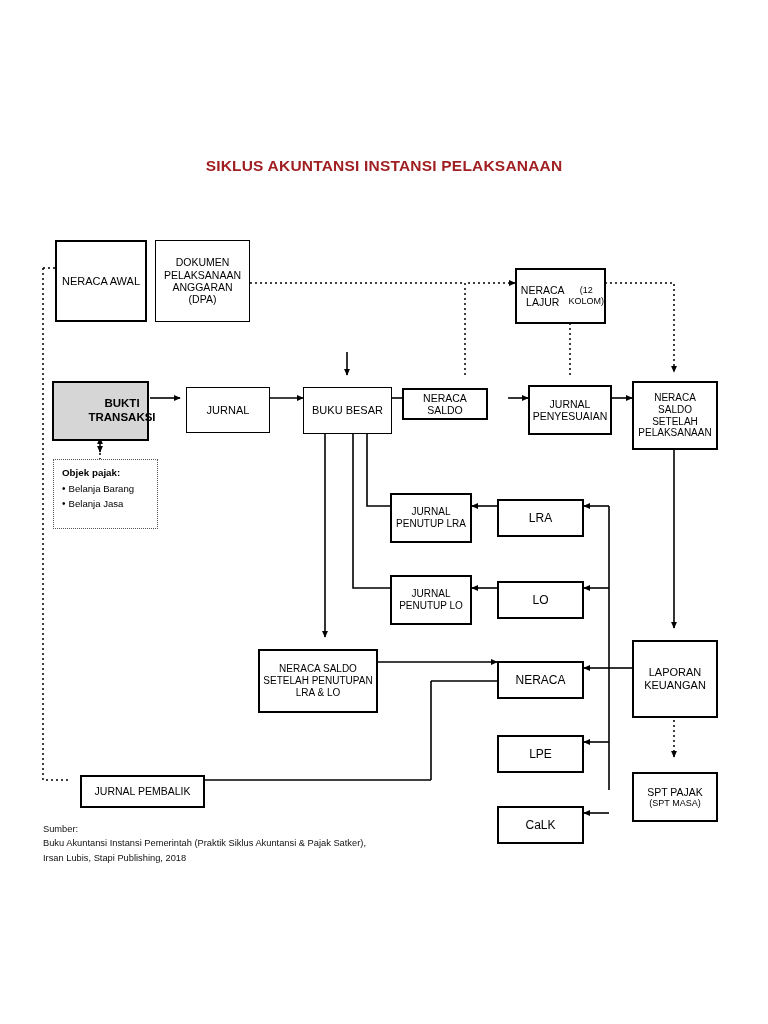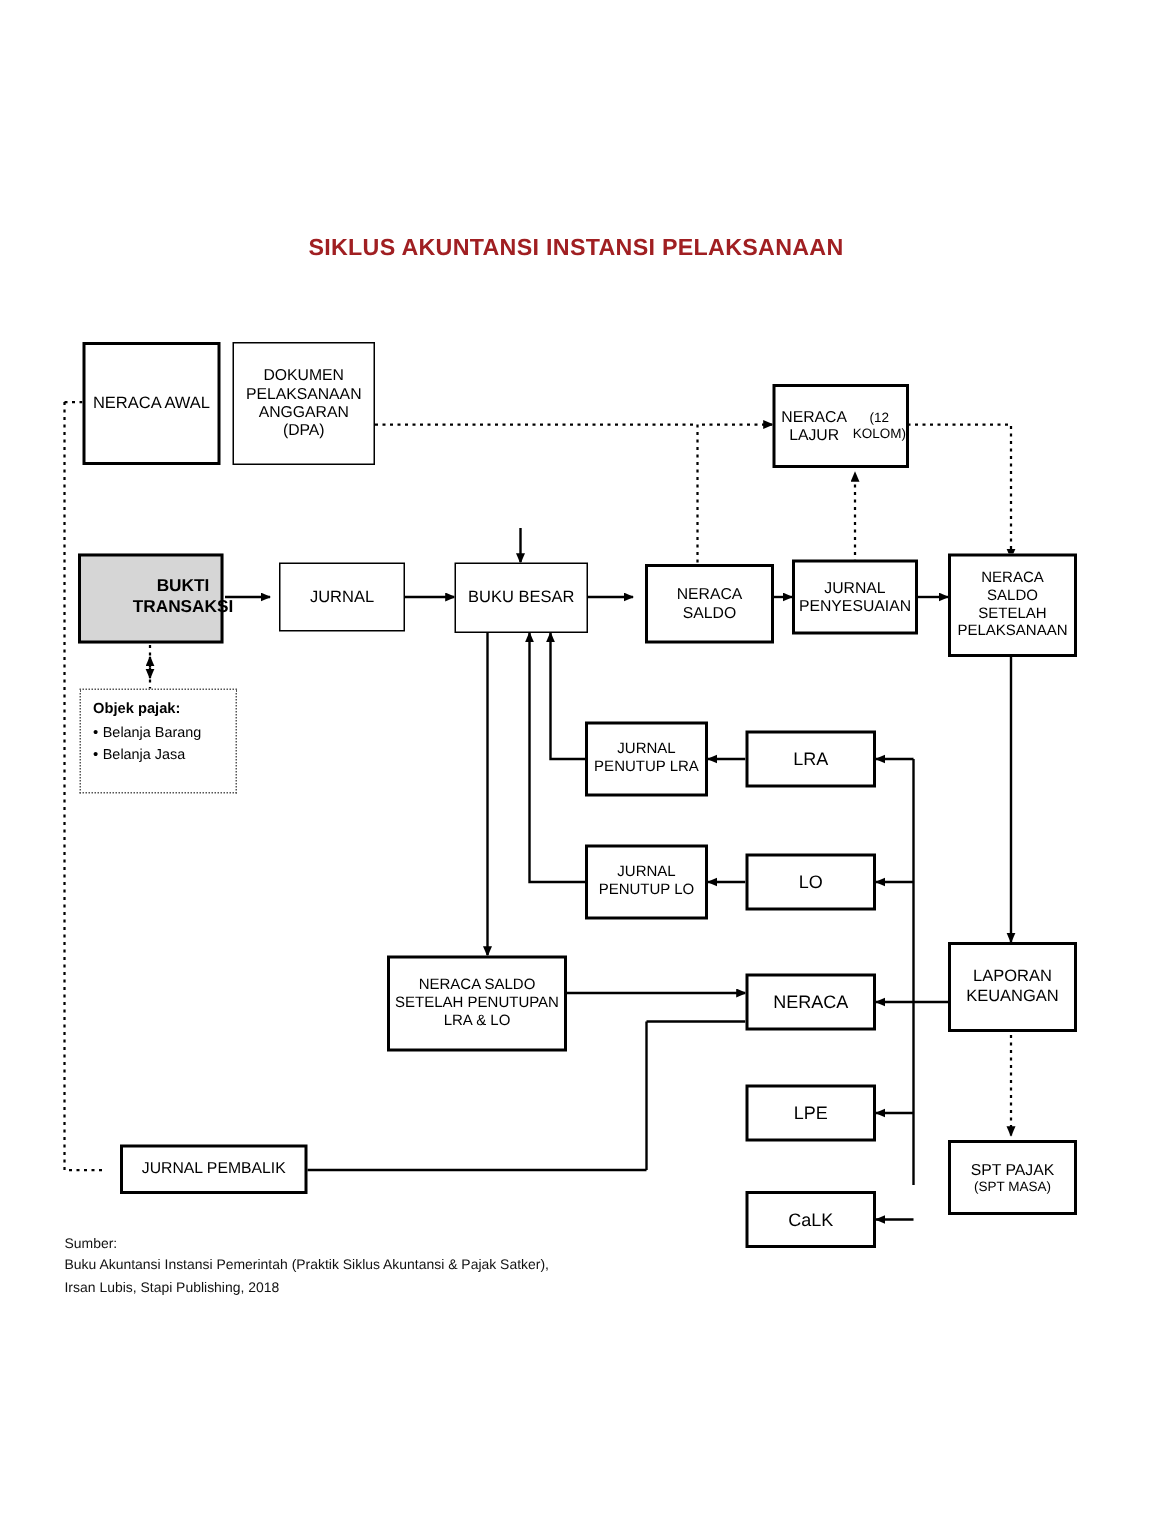--- a/index.html
+++ b/index.html
@@ -12,21 +12,21 @@
   svg.wires{position:absolute;left:0;top:0;width:768px;height:1024px;pointer-events:none;}
 
   .title{
     position:absolute;left:0;top:157px;width:768px;text-align:center;
     color:#a01f22;font-weight:bold;font-size:15.5px;letter-spacing:.2px;
   }
 
   .node{
     position:absolute;box-sizing:border-box;background:#ffffff;
     display:flex;align-items:center;justify-content:center;text-align:center;
-    color:#000;line-height:1.18;
+    color:#000;line-height:1.18;margin-top:12px;
   }
   .thin{border:1px solid #000;}
   .thick{border:2.5px solid #000;}
   .shaded{background:#d6d6d6;padding-left:43px;}
   .n-label{display:block;padding:0 3px;}
   .sub{font-size:9px;display:block;}
 
   .note{
     position:absolute;box-sizing:border-box;
     border:1px dotted #555;background:#fff;
@@ -140,21 +140,21 @@
   </div>
 
   <div class="node thin" style="left:186px;top:375px;width:84px;height:46px;font-size:11px;">
     <span class="n-label">JURNAL</span>
   </div>
 
   <div class="node thin" style="left:303px;top:375px;width:89px;height:47px;font-size:11px;">
     <span class="n-label">BUKU BESAR</span>
   </div>
 
-  <div class="node thick" style="left:430px;top:376px;width:86px;height:53px;font-size:10.5px;">
+  <div class="node thick" style="left:402px;top:376px;width:86px;height:32px;font-size:10.5px;">
     <span class="n-label">NERACA SALDO</span>
   </div>
 
   <div class="node thick" style="left:528px;top:373px;width:84px;height:50px;font-size:10.5px;">
     <span class="n-label">JURNAL PENYESUAIAN</span>
   </div>
 
   <div class="node thick" style="left:515px;top:256px;width:91px;height:56px;font-size:10.5px;flex-direction:row;">
     <span class="n-label">NERACA  LAJUR</span>
     <span class="sub">(12 KOLOM)</span>
@@ -189,21 +189,21 @@
   </div>
 
   <div class="node thick" style="left:497px;top:723px;width:87px;height:38px;font-size:12px;">
     <span class="n-label">LPE</span>
   </div>
 
   <div class="node thick" style="left:497px;top:794px;width:87px;height:38px;font-size:12px;">
     <span class="n-label">CaLK</span>
   </div>
 
-  <div class="node thick" style="left:632px;top:628px;width:86px;height:60px;font-size:11px;">
+  <div class="node thick" style="left:632px;top:628px;width:86px;height:78px;font-size:11px;">
     <span class="n-label">LAPORAN KEUANGAN</span>
   </div>
 
   <div class="node thick" style="left:632px;top:760px;width:86px;height:50px;font-size:10.5px;flex-direction:column;">
     <span class="n-label">SPT PAJAK</span>
     <span class="sub">(SPT MASA)</span>
   </div>
 
   <div class="node thick" style="left:80px;top:763px;width:125px;height:33px;font-size:10.5px;">
     <span class="n-label">JURNAL PEMBALIK</span>

